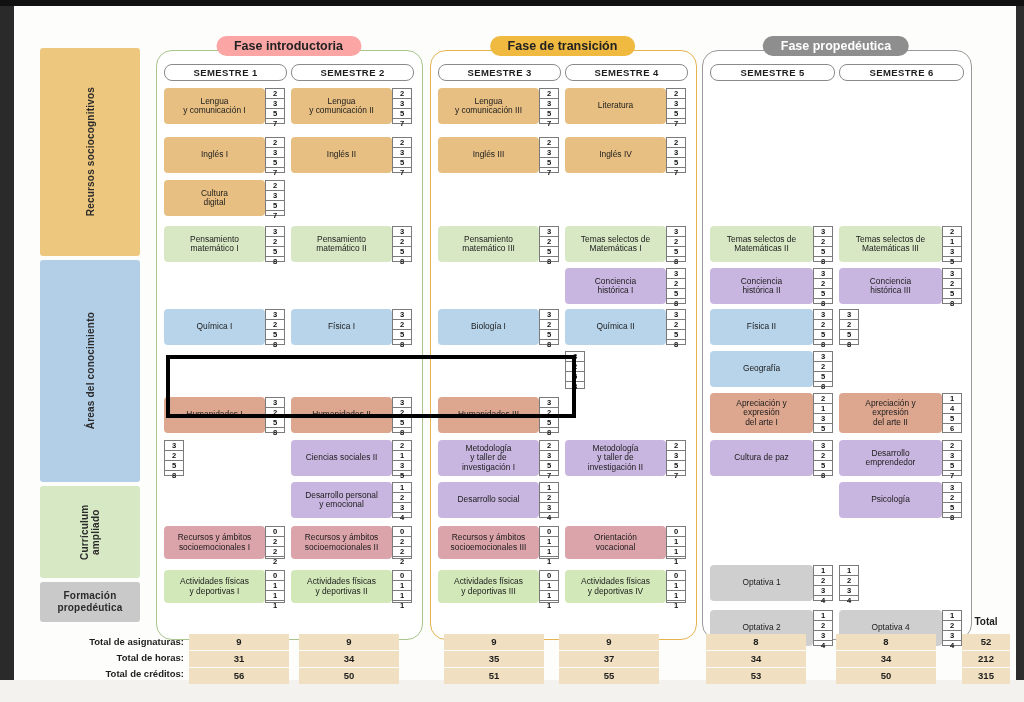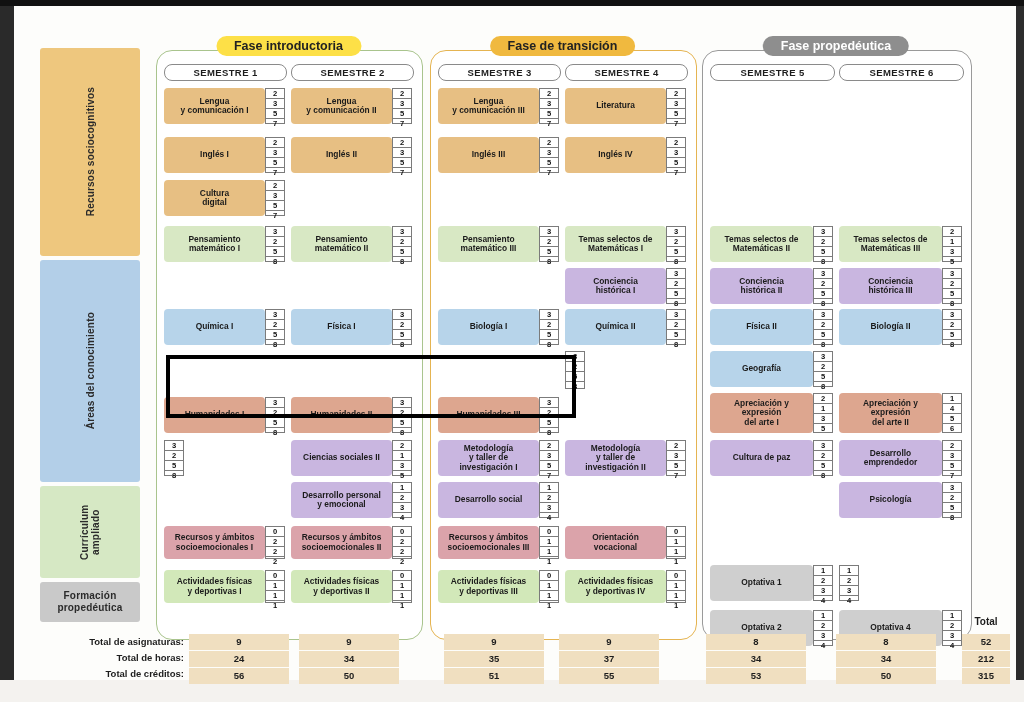--- a/index.html
+++ b/index.html
@@ -66,21 +66,21 @@
     text-align:center;color:#1d1d1d;
   }
 
   
   .course{
     position:absolute;display:flex;align-items:stretch;
   }
   .course .cname{
     flex:1;border-radius:4px;
     display:flex;align-items:center;justify-content:center;text-align:center;
-    font-size:8.4px;font-weight:bold;color:#1b1b1b;line-height:1.12;
+    font-size:8.4px;font-weight:normal;color:#1b1b1b;line-height:1.12;
     padding:1px 3px;box-sizing:border-box;
   }
   .course .cnums{
     width:20px;display:flex;flex-direction:column;
     border:1px solid #7b7b7b;box-sizing:border-box;background:#fff;
   }
   .course .cnums span{
     flex:1;display:flex;align-items:center;justify-content:center;
     font-size:7.6px;font-weight:bold;color:#111;
     border-bottom:1px solid #7b7b7b;box-sizing:border-box;
@@ -137,21 +137,21 @@
         <span class="vtext">Currículum ampliado</span>
       </div>
       <div class="rail-cell rail-prop">
         <span>Formación<br>propedéutica</span>
       </div>
     </div>
 
   <div id="phases-host">
       <div class="phase phase-intro" style="left: 142px; width: 265px;">
         <div class="phase-body" style="width: 265px; height: 588px;"></div>
-        <div class="phase-title" style="background: #fde047; text-align: right;">Fase introductoria</div>
+        <div class="phase-title" style="background: #fca5a5; text-align: right;">Fase introductoria</div>
         <div class="sem-head" style="left: 8px; top: 28px; width: 121px;">SEMESTRE 1</div>
         <div class="course" style="left: 8px; top: 52px; width: 121px; height: 36px;">
           <div class="cname c-socio">Lengua<br>y comunicación I</div>
           <div class="cnums">
             <span>2</span>
             <span>3</span>
             <span>5</span>
             <span>7</span>
           </div>
         </div>
@@ -565,21 +565,20 @@
         <div class="course" style="left: 137px; top: 232px; width: 123px; height: 36px;">
           <div class="cname c-soc">Conciencia<br>histórica III</div>
           <div class="cnums">
             <span>3</span>
             <span>2</span>
             <span>5</span>
             <span>8</span>
           </div>
         </div>
         <div class="course" style="left: 137px; top: 273px; width: 123px; height: 36px;">
-          <div class="cname c-cien">Biología II</div>
           <div class="cnums">
             <span>3</span>
             <span>2</span>
             <span>5</span>
             <span>8</span>
           </div>
         </div>
         <div class="course" style="left: 137px; top: 357px; width: 123px; height: 40px;">
           <div class="cname c-hum">Apreciación y<br>expresión<br>del arte II</div>
           <div class="cnums">
@@ -630,21 +629,21 @@
   <div class="highlight" id="hl" style="left: 152px; top: 349px; width: 402px; height: 55px;"></div>
 
   <div class="totals-labels" id="totals-labels">
       <div>Total de asignaturas:</div>
       <div>Total de horas:</div>
       <div>Total de créditos:</div>
     </div>
   <div id="totals-host">
       <div class="tot-col" style="left: 175px; width: 100px;">
         <div>9</div>
-        <div>24</div>
+        <div>31</div>
         <div>56</div>
       </div>
       <div class="tot-col" style="left: 285px; width: 100px;">
         <div>9</div>
         <div>34</div>
         <div>50</div>
       </div>
       <div class="tot-col" style="left: 430px; width: 100px;">
         <div>9</div>
         <div>35</div>

